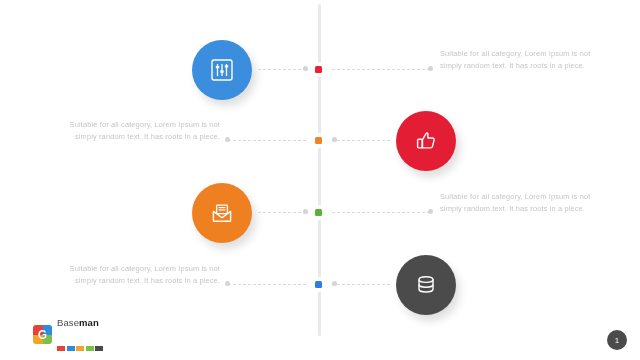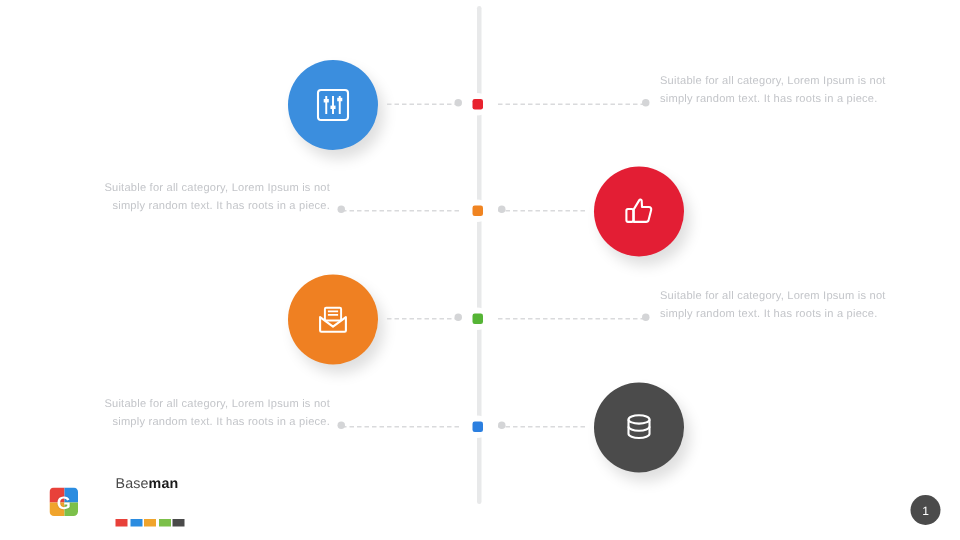--- a/index.html
+++ b/index.html
@@ -150,21 +150,21 @@
     inset: 0;
     display: flex;
     align-items: center;
     justify-content: center;
     color: #ffffff;
     font-size: 12px;
     font-weight: bold;
     font-family: "Liberation Sans", sans-serif;
     text-shadow: 0 0 1px rgba(0,0,0,0.25);
   }
-  .logo-text { display: flex; flex-direction: column; gap: 18px; margin-left: 20px; }
+  .logo-text { display: flex; flex-direction: column; gap: 18px; }
   .logo-word {
     font-size: 9.5px;
     color: #4a4a4a;
     letter-spacing: 0.1px;
     line-height: 10px;
   }
   .logo-word b { color: #1b1b1b; }
   .logo-swatches { display: flex; gap: 1.5px; }
   .logo-swatches span {
     width: 8px;

